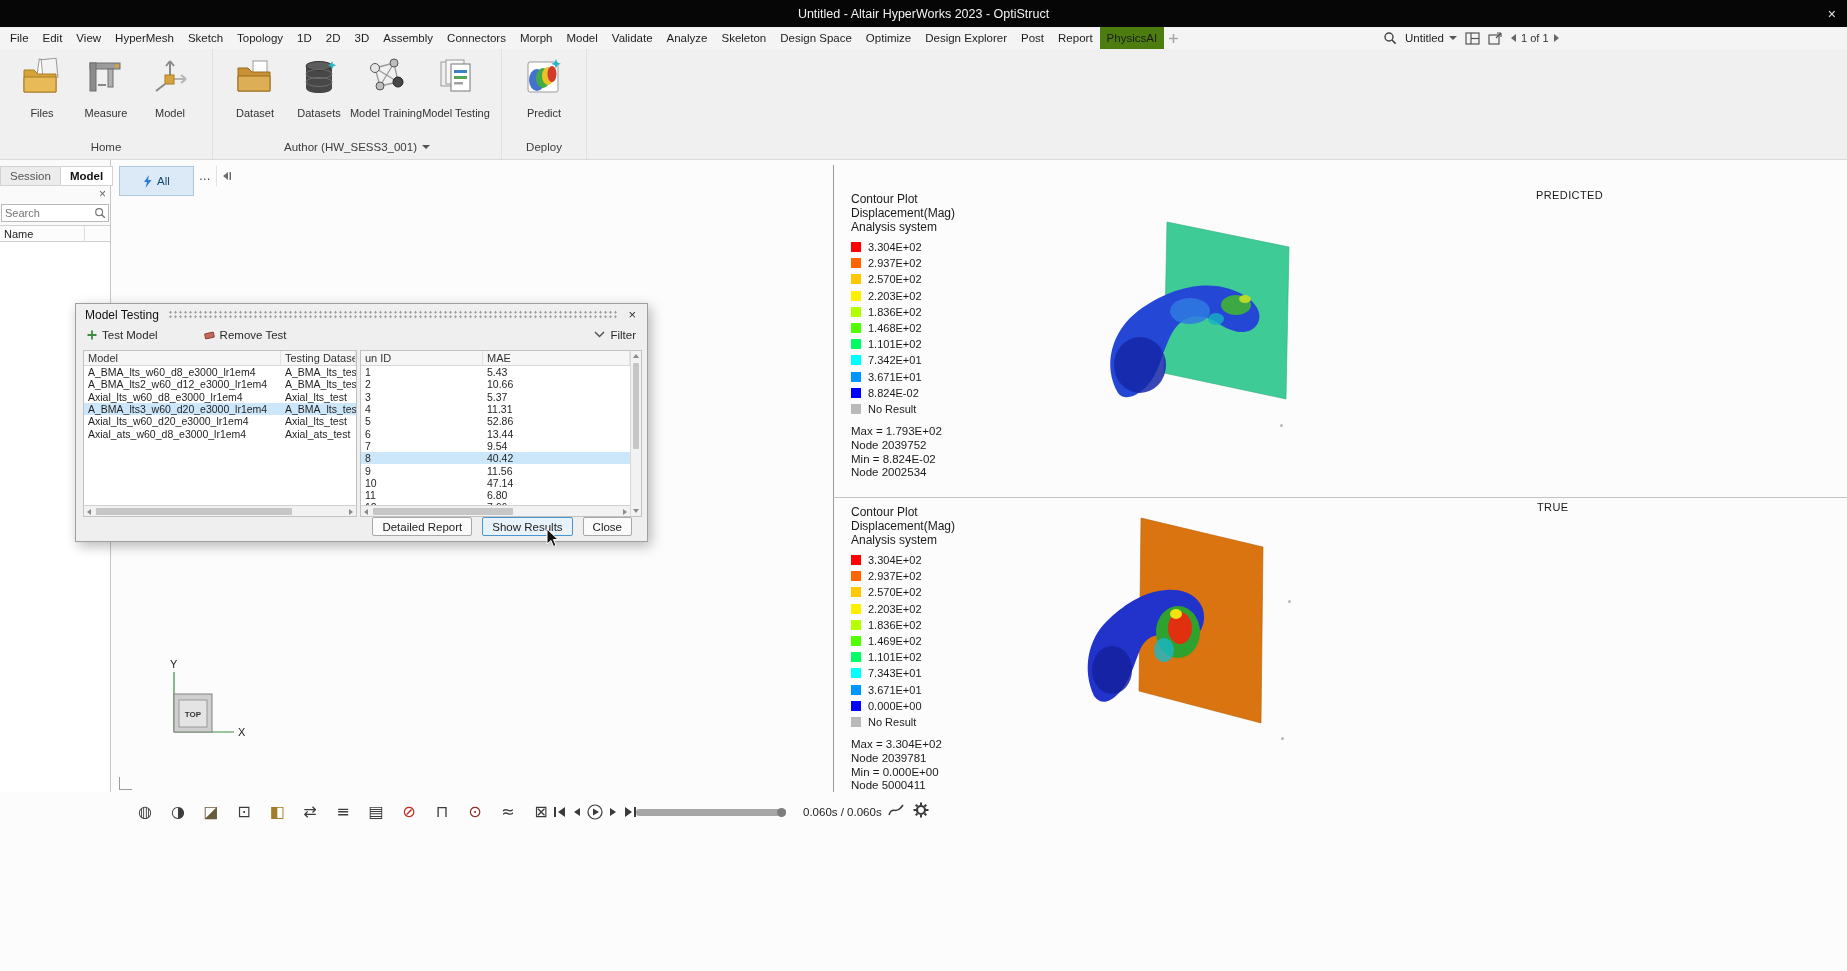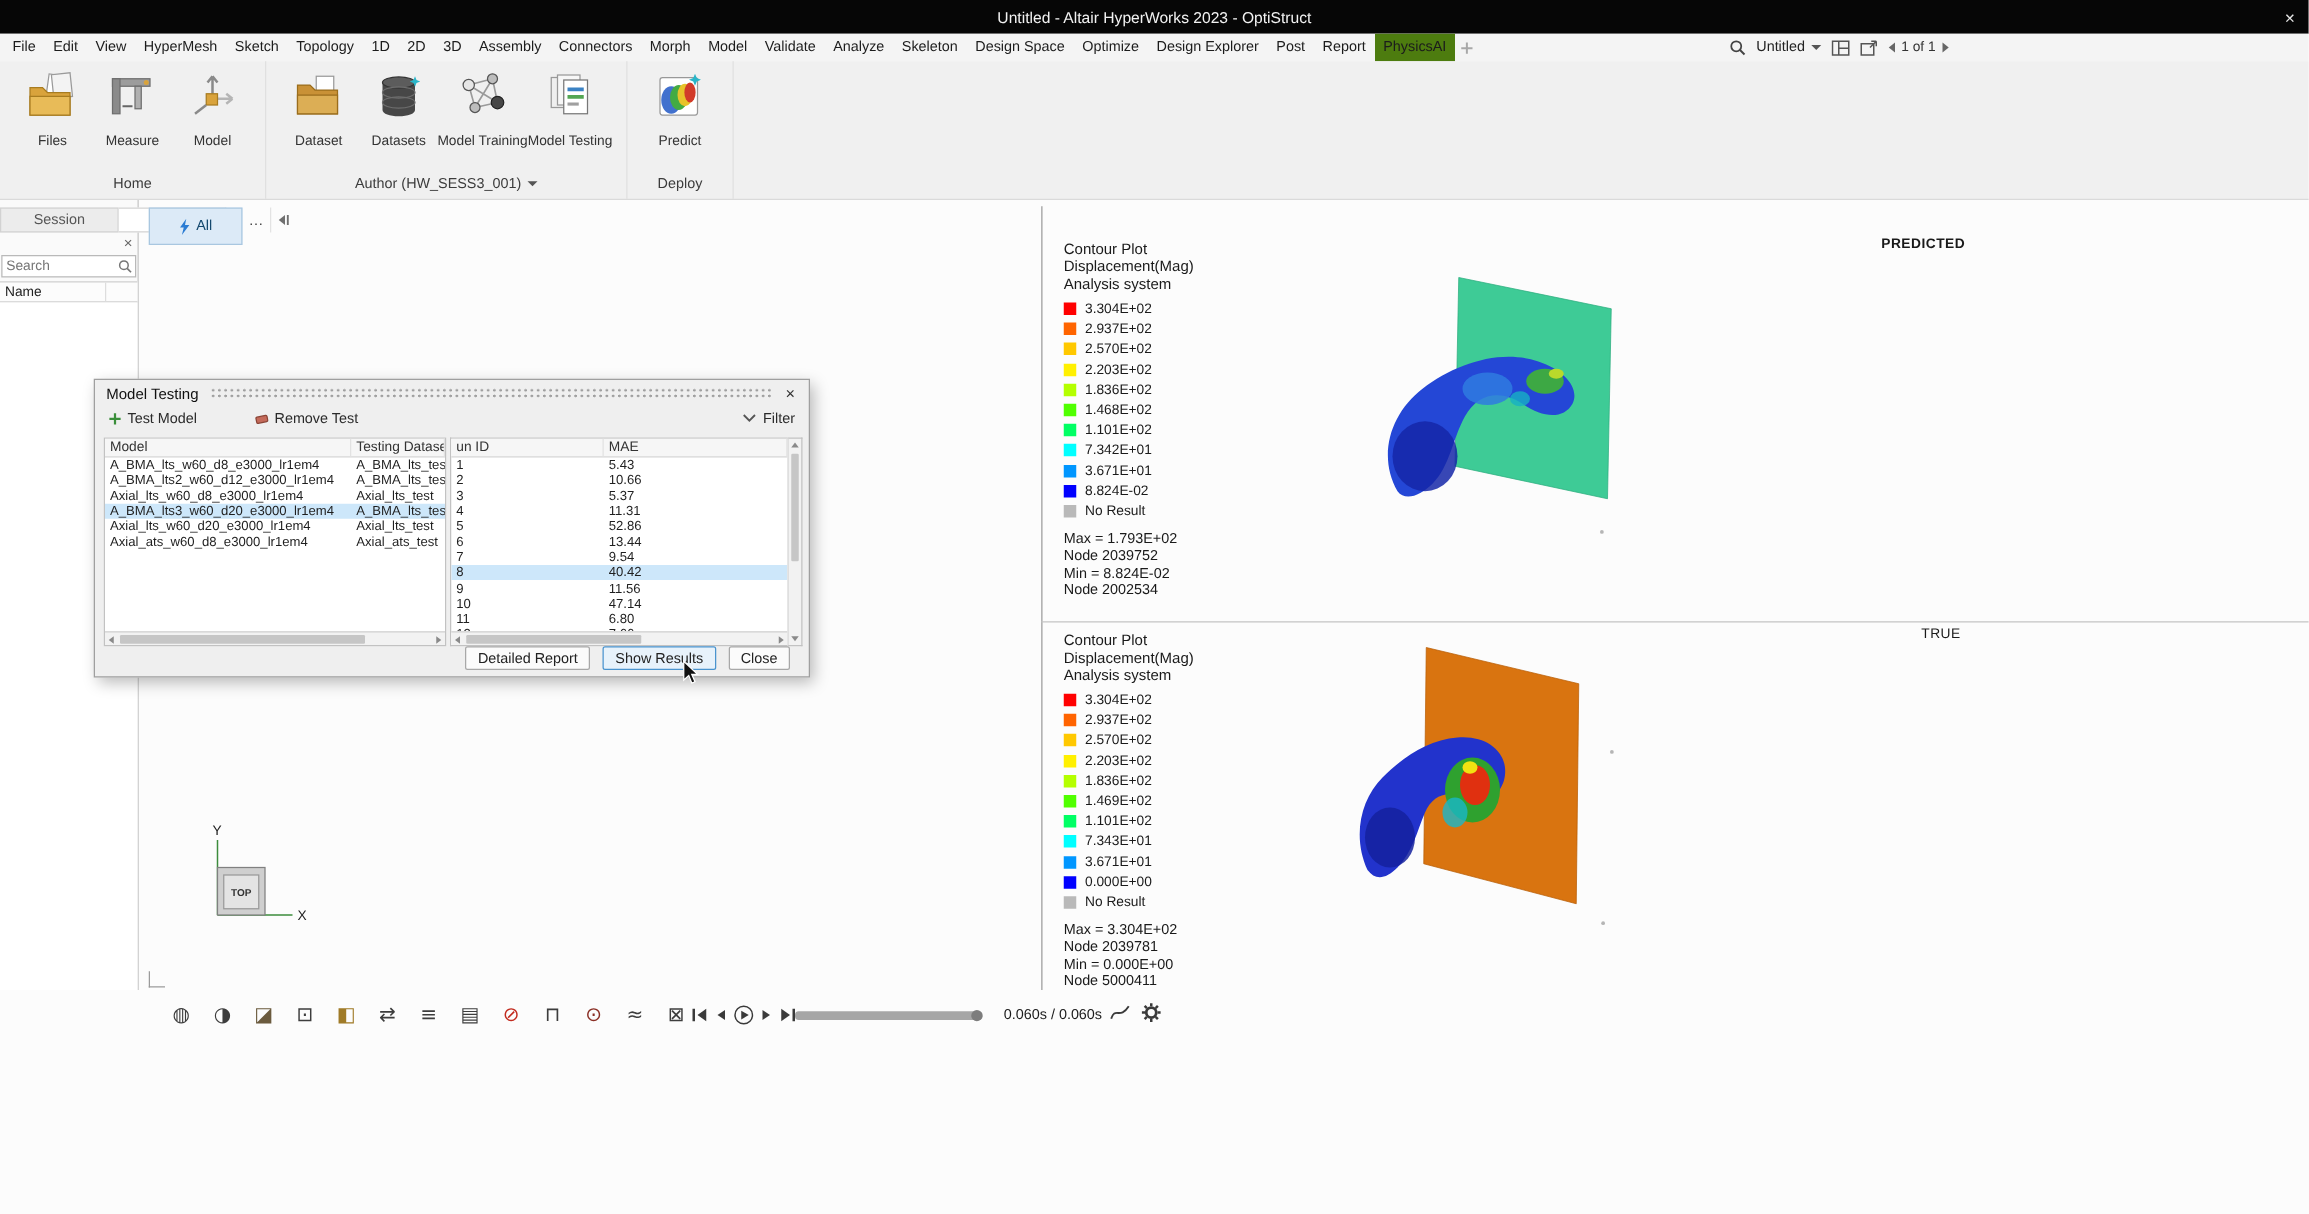--- a/index.html
+++ b/index.html
@@ -30,21 +30,21 @@
 .rtools{display:flex;flex:1;align-items:flex-start;padding-top:5px;}
 .rtool{width:64px;display:flex;flex-direction:column;align-items:center;}
 .rtool.wide{width:70px;}
 .rtool .ricon{width:46px;height:46px;display:flex;align-items:center;justify-content:center;}
 .rtool .rlabel{font-size:11px;color:#333;margin-top:7px;white-space:nowrap;}
 .rgroup-label{height:24px;display:flex;align-items:center;justify-content:center;font-size:11.5px;color:#3c3c3c;gap:5px;}
 
 
 .left-region{position:absolute;left:0;top:160px;width:111px;height:632px;background:#fafafa;border-right:1px solid #c6c6c6;}
 .panel-tabs{display:flex;height:20px;margin-top:6px;}
-.ptab{padding:0 26px;font-size:11.5px;color:#555;display:flex;align-items:center;background:#ececec;border:1px solid #d2d2d2;border-left:none;}
+.ptab{padding:0 9px;font-size:11.5px;color:#555;display:flex;align-items:center;background:#ececec;border:1px solid #d2d2d2;border-left:none;}
 .ptab:first-child{border-left:1px solid #d2d2d2;}
 .ptab.active{background:#fff;color:#101010;font-weight:bold;}
 .panel-close{position:absolute;right:4px;top:28px;font-size:12px;color:#666;line-height:12px;}
 .searchbox{position:absolute;left:1px;top:44px;width:108px;height:18px;background:#fff;border:1px solid #b9b9b9;display:flex;align-items:center;padding-right:2px;}
 .searchbox input{flex:1;min-width:0;border:none;outline:none;font-size:11px;padding:0 3px;color:#333;background:transparent;font-family:inherit;}
 .tree-header{position:absolute;left:0;top:65px;width:110px;height:17px;border-top:1px solid #cfcfcf;border-bottom:1px solid #cfcfcf;background:#fcfcfc;font-size:11px;color:#222;display:flex;align-items:center;padding-left:4px;position:absolute;}
 .tree-header .colline{position:absolute;left:84px;top:0;bottom:0;width:1px;background:#ddd;}
 .tree-body{position:absolute;left:0;top:82px;width:110px;bottom:0;background:#fff;}
 
 
@@ -52,21 +52,21 @@
 .all-btn{display:flex;align-items:center;gap:5px;padding:14px 23px;background:#dceaf7;border:1px solid #a9c7e0;font-size:11.5px;color:#14486e;}
 .more-btn{width:22px;display:flex;align-items:center;justify-content:center;font-size:12px;color:#444;}
 .collapse-btn{width:20px;display:flex;align-items:center;justify-content:center;border-left:1px solid #e3e3e3;}
 
 
 .divider-v{position:absolute;left:833px;top:165px;width:1px;height:627px;background:#9b9b9b;}
 .divider-h{position:absolute;left:833px;top:497px;width:1014px;height:1px;background:#c3c3c3;}
 .corner-v{position:absolute;left:119px;top:777px;width:1px;height:13px;background:#9b9b9b;}
 .corner-h{position:absolute;left:119px;top:789px;width:13px;height:1px;background:#9b9b9b;}
 .plot-tag{position:absolute;font-size:11px;color:#1a1a1a;letter-spacing:.4px;}
-.tag-predicted{left:1505px;top:189px;font-weight:bold;}
+.tag-predicted{left:1536px;top:189px;}
 .tag-true{left:1537px;top:501px;}
 .speck{position:absolute;width:3px;height:3px;border-radius:50%;background:#8f8f8f;opacity:.65;}
 
 
 .legend{position:absolute;width:160px;color:#1a1a1a;}
 .legend-top{left:851px;top:192px;}
 .legend-bottom{left:851px;top:505px;}
 .lg-h{font-size:12px;line-height:14px;}
 .lg-rows{margin-top:5px;}
 .lg-row{display:flex;align-items:center;height:16.2px;font-size:11px;}

